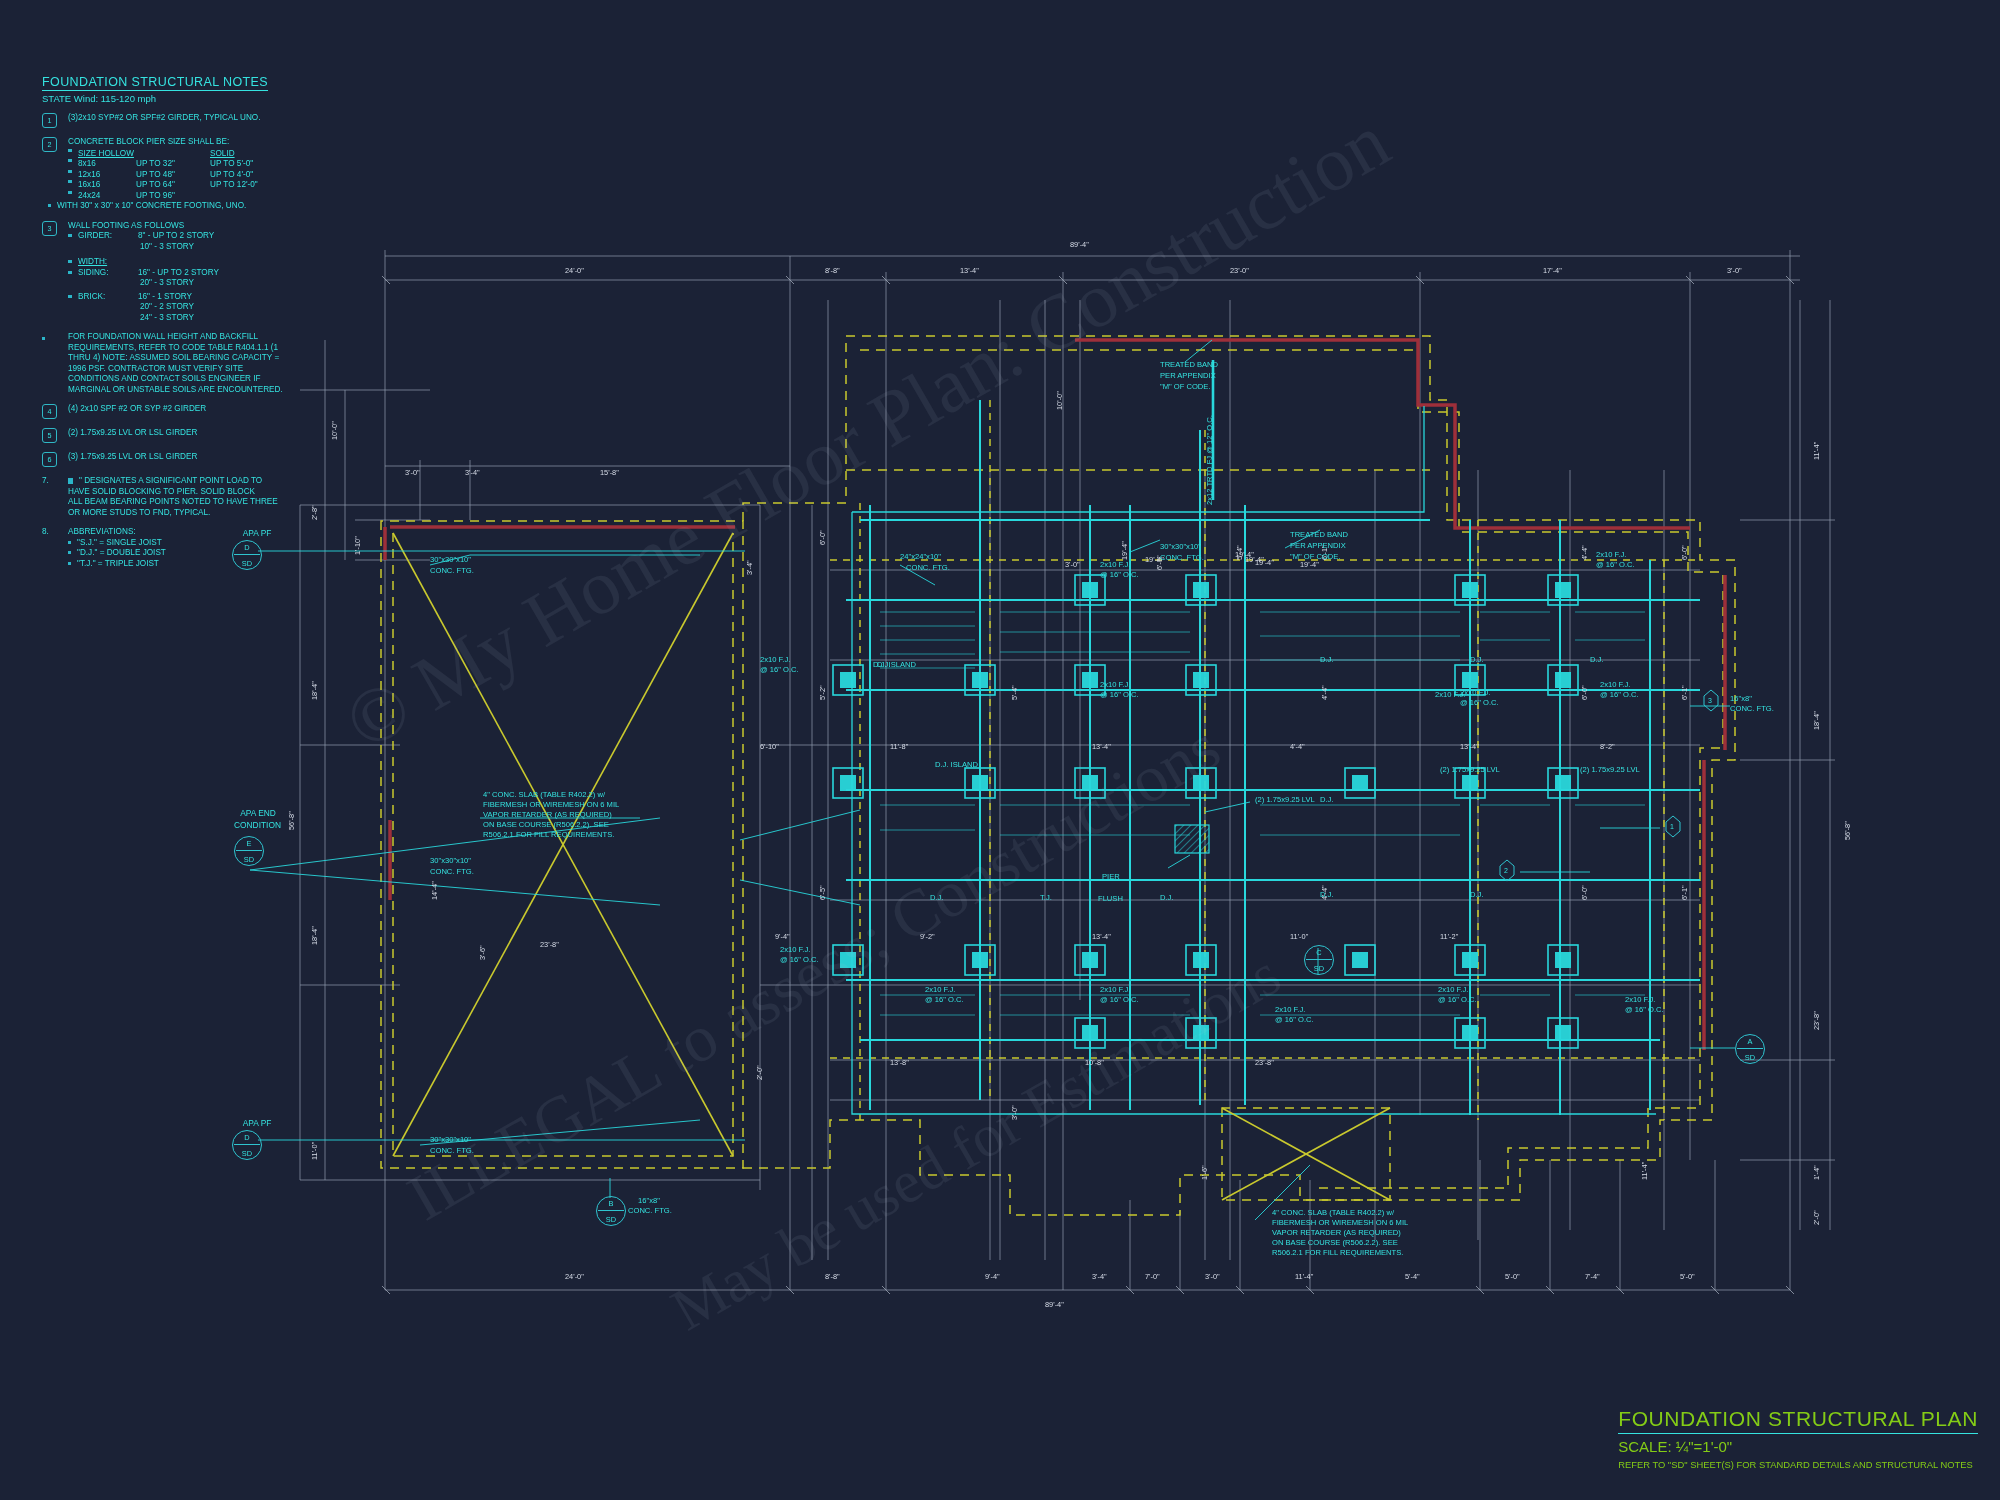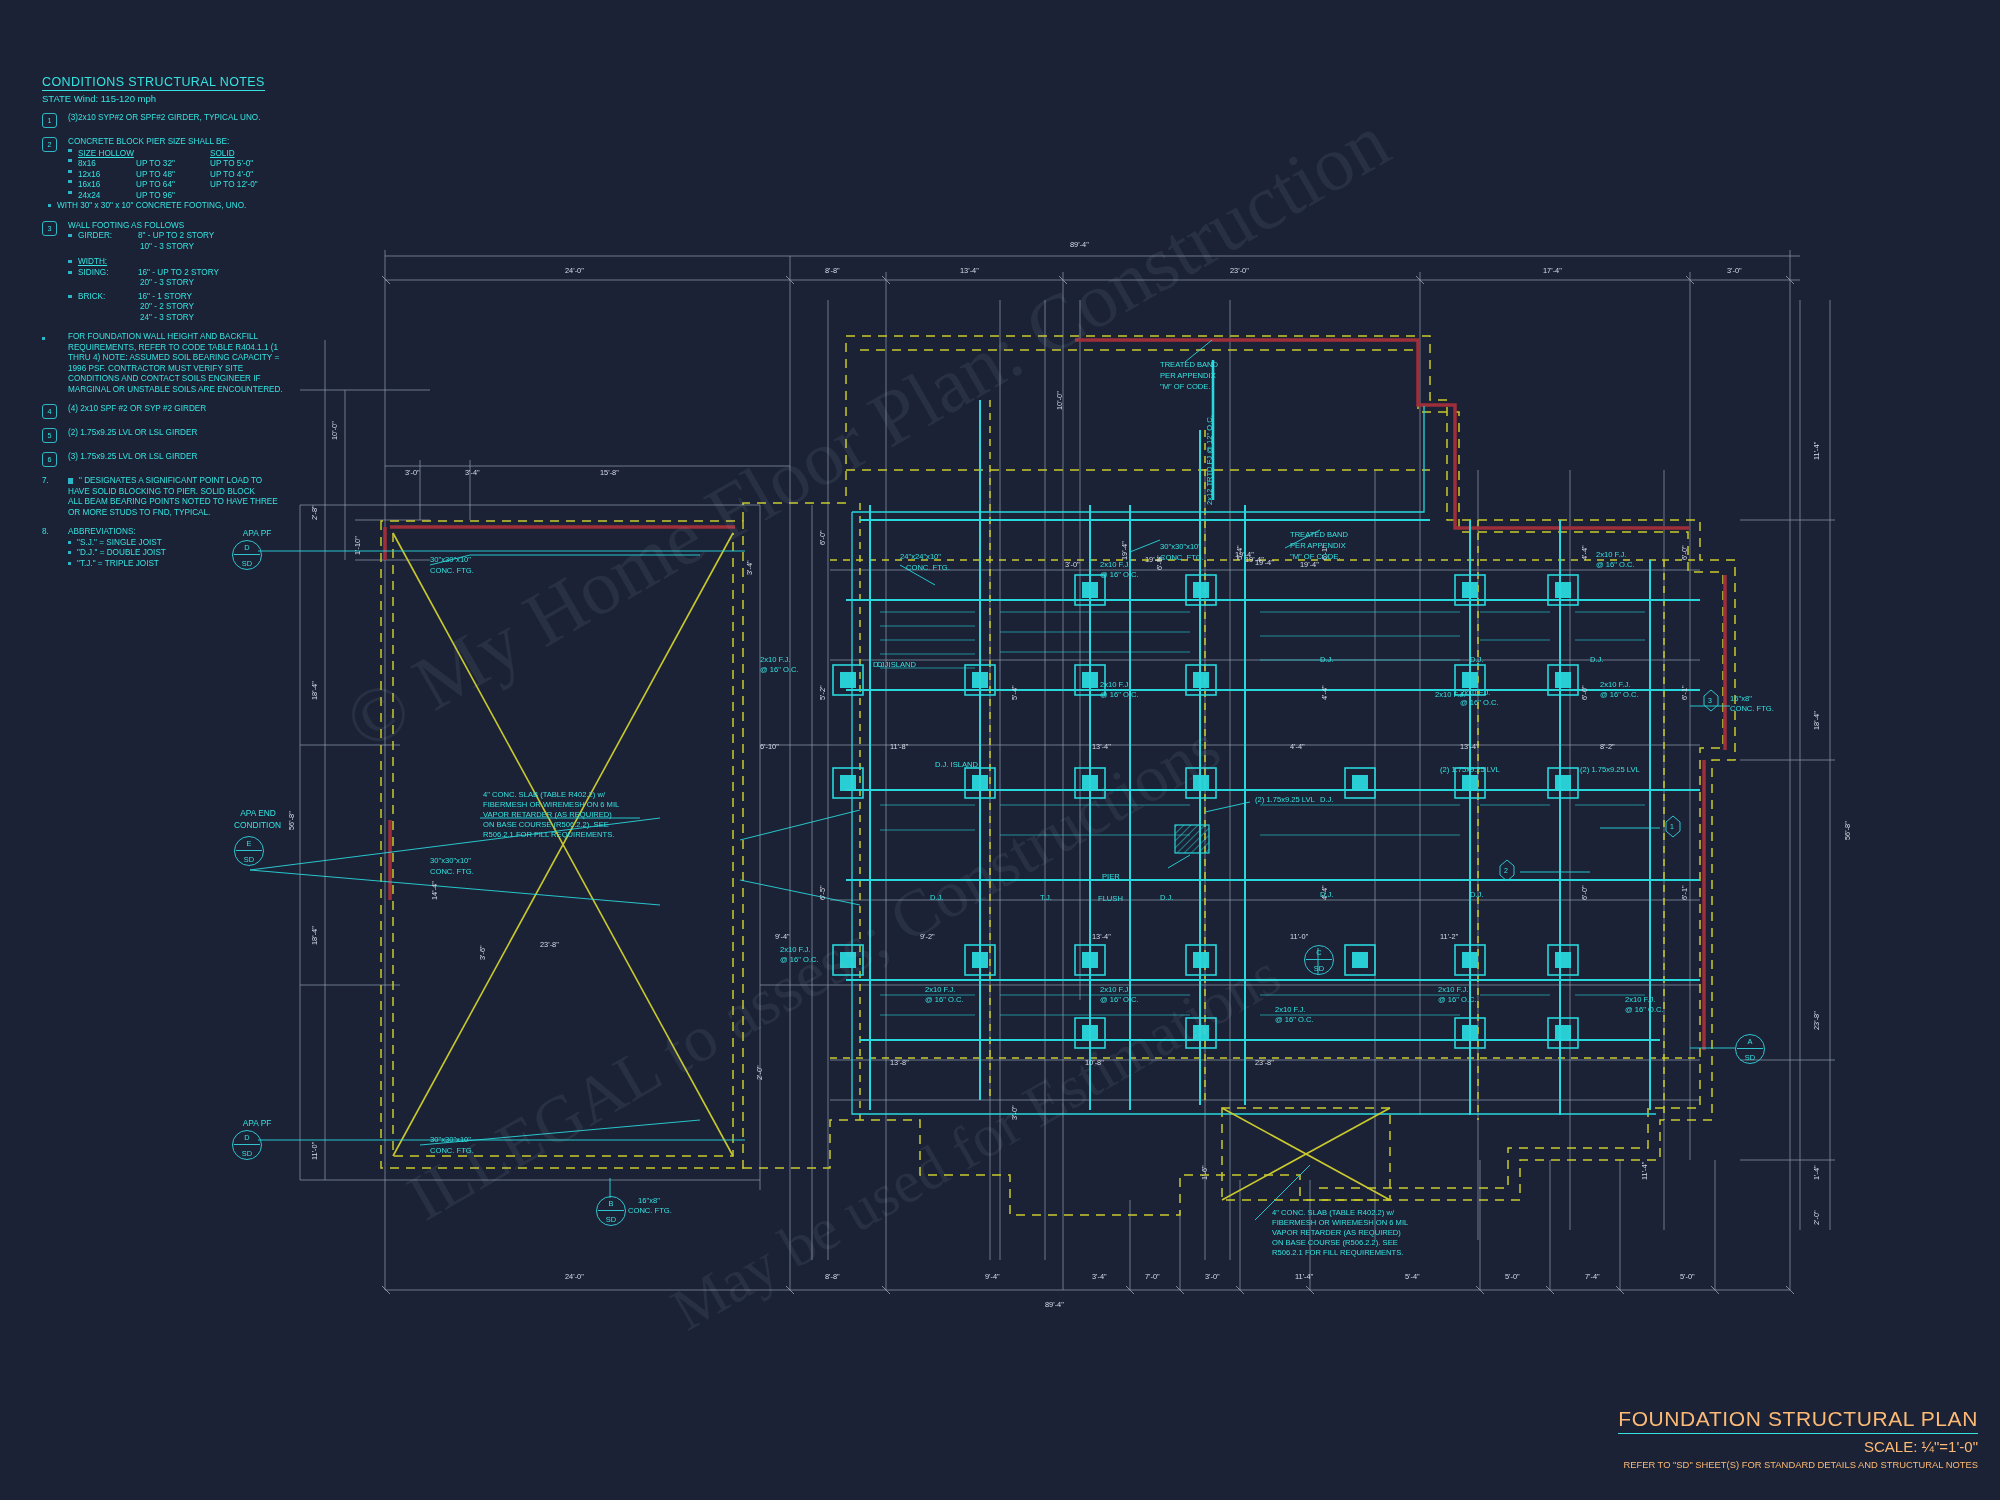--- a/index.html
+++ b/index.html
@@ -37,21 +37,21 @@
   svg{position:absolute;left:0;top:0;}
   
   .wm{
     position:absolute;color:rgba(190,200,215,.085);
     font-family:"Liberation Serif",serif;white-space:nowrap;pointer-events:none;
   }
   #wm1{left:330px;top:690px;font-size:78px;transform:rotate(-30deg);transform-origin:0 0;}
   #wm2{left:395px;top:1170px;font-size:66px;transform:rotate(-30deg);transform-origin:0 0;}
   #wm3{left:660px;top:1285px;font-size:60px;transform:rotate(-30deg);transform-origin:0 0;}
   
-  #titleblock{position:absolute;right:22px;bottom:30px;text-align:right;color:#fdba74;}
+  #titleblock{position:absolute;right:22px;bottom:30px;color:#84cc16;}
   #titleblock .tb1{font-size:21px;letter-spacing:.6px;border-bottom:1.6px solid #35e3e0;
         display:inline-block;padding-bottom:2px;}
   #titleblock .tb2{font-size:15px;margin-top:4px;}
   #titleblock .tb3{font-size:9.4px;margin-top:4px;}
 
   
   .pt{position:absolute;color:#35e3e0;font-size:7.6px;line-height:9px;white-space:nowrap;}
   .dim{position:absolute;color:#d7dde8;font-size:7.4px;white-space:nowrap;}
   .dimv{position:absolute;color:#d7dde8;font-size:7.4px;white-space:nowrap;
         transform-origin:0 0;transform:rotate(-90deg);}
@@ -385,21 +385,21 @@
       <path d="M1500,866 l7,-6 l7,6 l0,9 l-7,6 l-7,-6 z"></path>
       <path d="M1704,696 l7,-6 l7,6 l0,9 l-7,6 l-7,-6 z"></path>
     </g>
   </svg>
 
   <div class="wm" id="wm1">© My Home Floor Plan: Construction</div>
   <div class="wm" id="wm2">ILLEGAL to assess; Constructions</div>
   <div class="wm" id="wm3">May be used for Estimations</div>
 
   <div id="notes">
-    <div class="title">CONDITIONS STRUCTURAL NOTES</div>
+    <div class="title">FOUNDATION STRUCTURAL NOTES</div>
     <div class="sub">STATE Wind: 115-120 mph</div>
 
     
     <div class="note-row">
       <div class="note-num"><span class="hexnum">1</span></div>
       <div class="note-body">
           <div>(3)2x10 SYP#2 OR SPF#2 GIRDER, TYPICAL UNO.</div>
         </div>
     </div>
 

